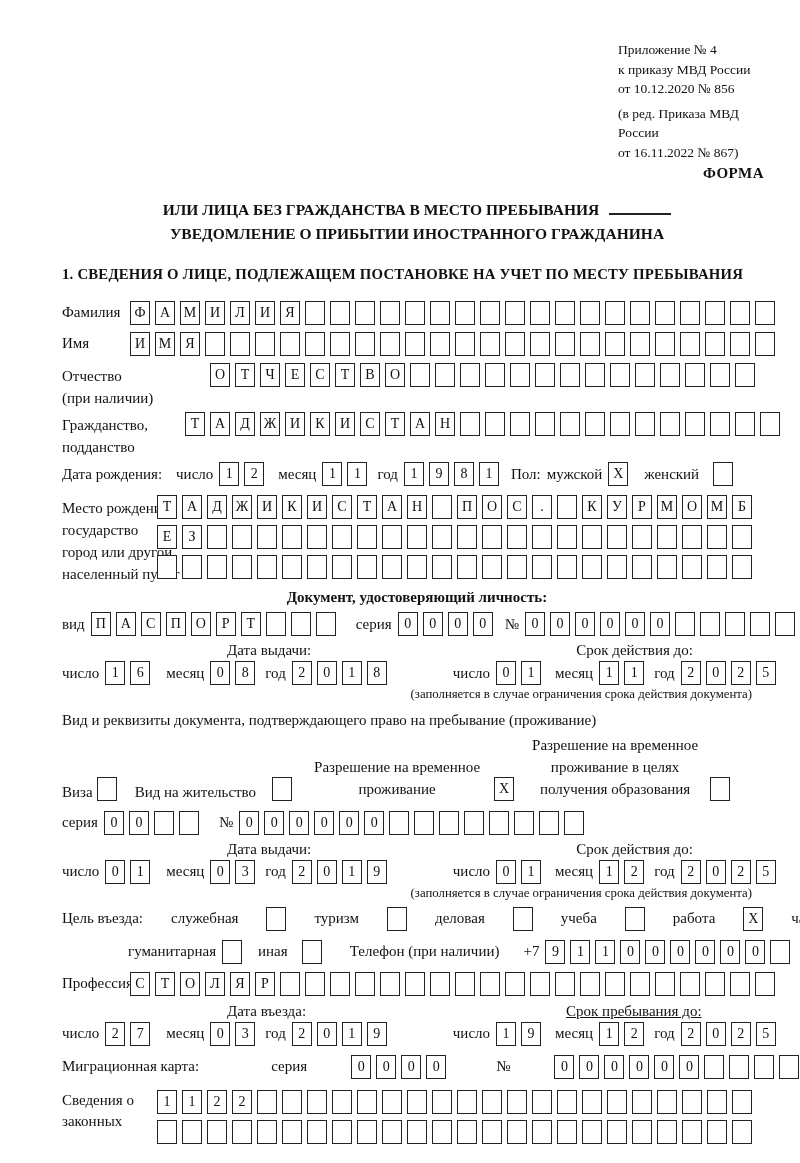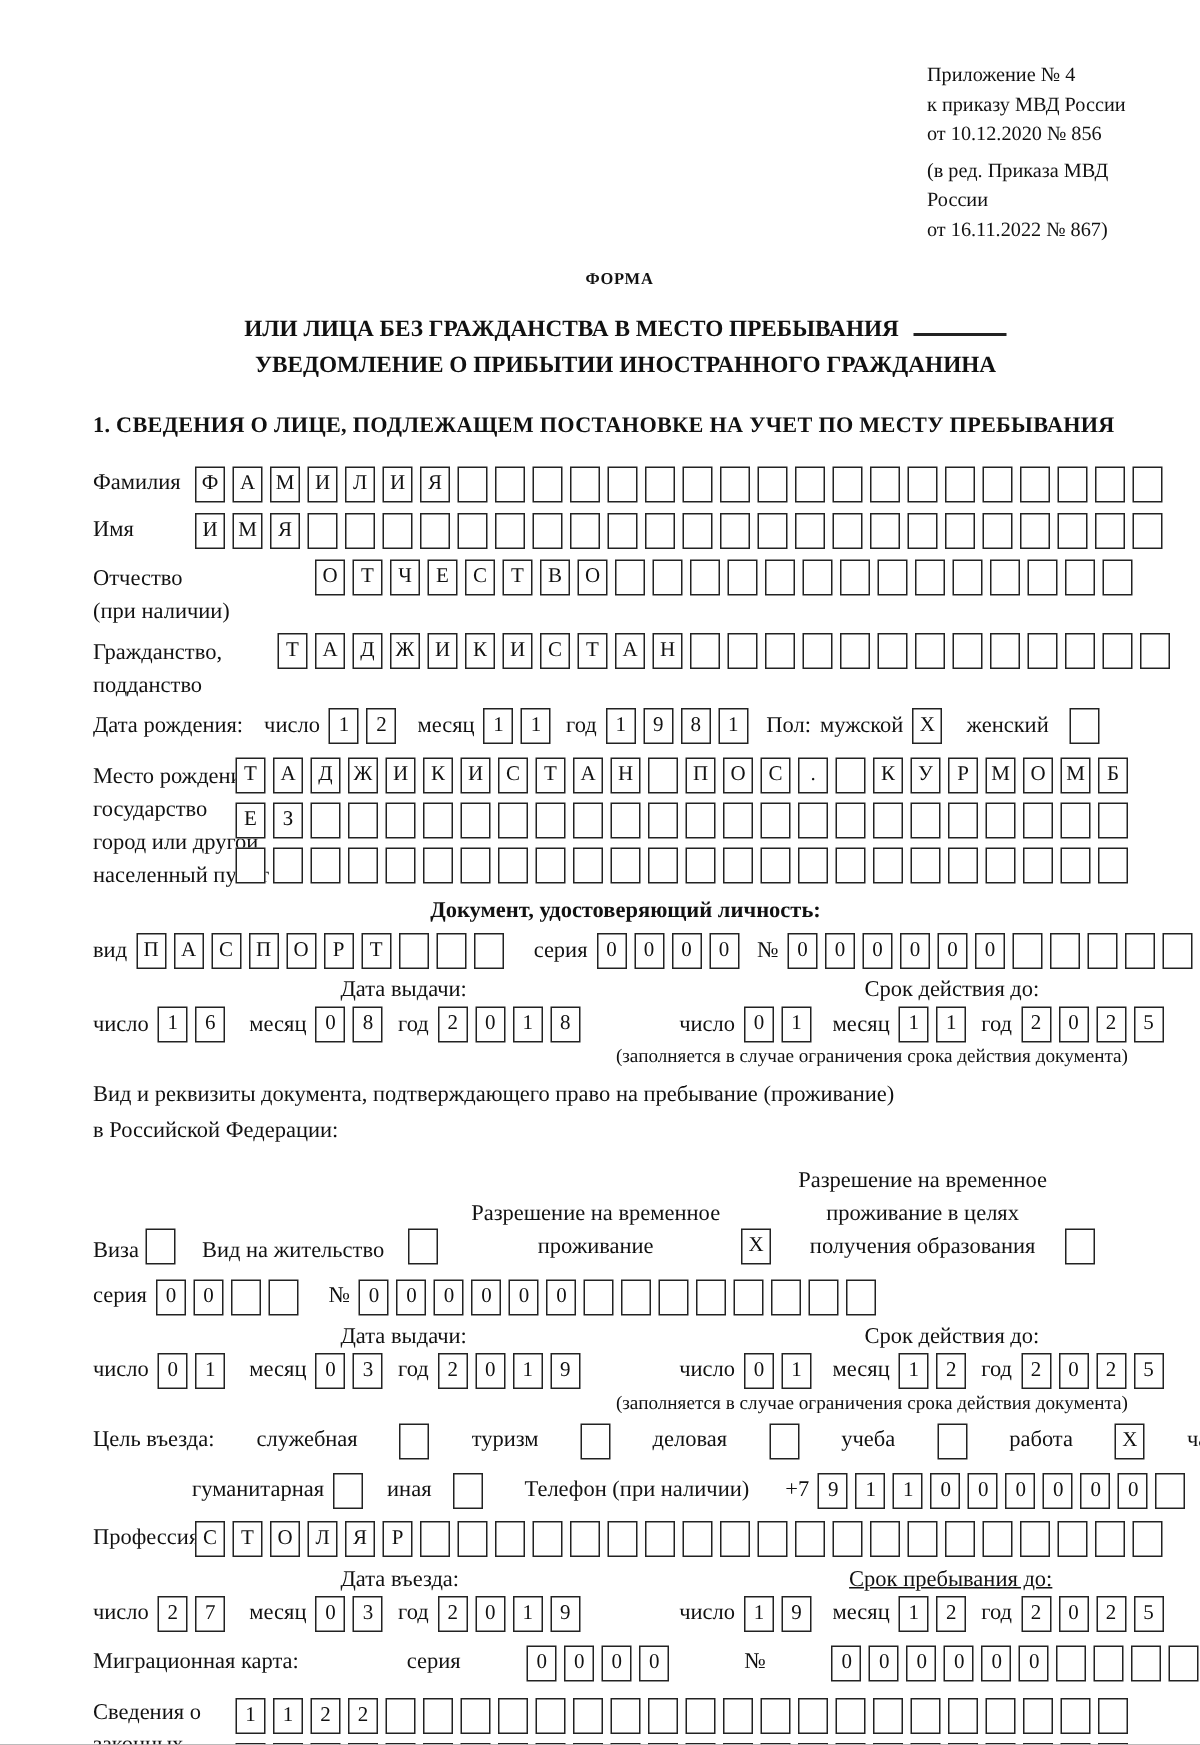--- a/index.html
+++ b/index.html
@@ -3,21 +3,21 @@
 <meta charset="utf-8">
 <style>
   html,body{margin:0;padding:0;background:#888;}
   .page{
     position:relative;width:800px;height:1163px;background:#ffffff;color:#111;
     font-family:"Liberation Serif", serif;font-size:15px;overflow:hidden;
     box-sizing:border-box;padding:40px 28px 0 62px;
   }
   .hdr{margin-left:556px;font-size:13.5px;line-height:1.45;}
   .hdr .grp2{margin-top:5px;}
-  .forma{font-weight:bold;text-align:center;padding-right:8px;margin-top:18px;font-size:11px;letter-spacing:.5px;}
+  .forma{font-weight:bold;text-align:right;padding-right:8px;margin-top:3px;font-size:15px;letter-spacing:.5px;}
   .title{text-align:center;font-weight:bold;font-size:15.5px;line-height:1.55;margin-top:16px;}
   .blank{display:inline-block;width:62px;border-bottom:2px solid #222;height:14px;margin-left:10px;}
   .sec-h{font-weight:bold;font-size:14.8px;margin-top:20px;margin-bottom:18px;letter-spacing:.2px;}
   .frow{display:flex;align-items:flex-start;margin-bottom:7px;}
   .lbl{flex:0 0 auto;padding-top:3px;white-space:nowrap;}
   .lblcol{flex:0 0 auto;line-height:1.45;padding-top:3px;}
   .boxes{display:flex;gap:5px;flex:0 0 auto;}
   .cell{
     width:20px;height:24px;box-sizing:border-box;border:1.6px solid #222;
     display:flex;align-items:center;justify-content:center;font-size:14px;flex:0 0 auto;background:#fff;
@@ -378,21 +378,20 @@
     <div class="boxes">
         <span class="cell">2</span>
         <span class="cell">0</span>
         <span class="cell">2</span>
         <span class="cell">5</span>
       </div>
   </div>
   <div class="note" data-bind="labels.valid_note">(заполняется в случае ограничения срока действия документа)</div>
 
   <div class="txt" data-bind="labels.right_doc_l1">Вид и реквизиты документа, подтверждающего право на пребывание (проживание)</div>
-  <div class="txt" style="margin-bottom:8px;" data-bind="labels.right_doc_l2">в Российской Федерации:</div>
 
   <div class="frow" style="align-items:flex-end;margin-bottom:10px;">
     <span class="lbl" data-bind="labels.visa">Виза</span>
     <span class="cb" data-bind="checks.visa" style="margin-left:4px;"></span>
     <span class="lbl" data-bind="labels.residence" style="margin-left:18px;">Вид на жительство</span>
     <span class="cb" data-bind="checks.residence" style="margin-left:16px;"></span>
     <div class="mlbl" style="margin-left:22px;">
       <div data-bind="labels.temp_permit_l1">Разрешение на временное</div>
       <div data-bind="labels.temp_permit_l2">проживание</div>
     </div>

